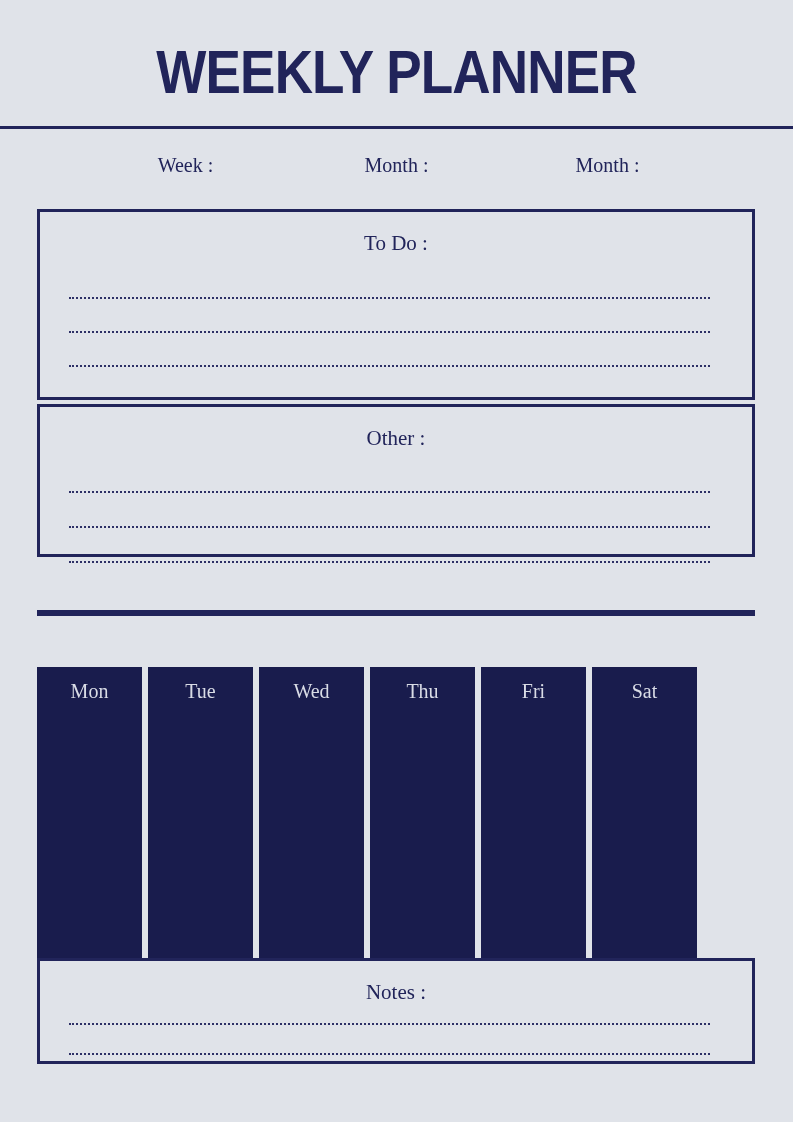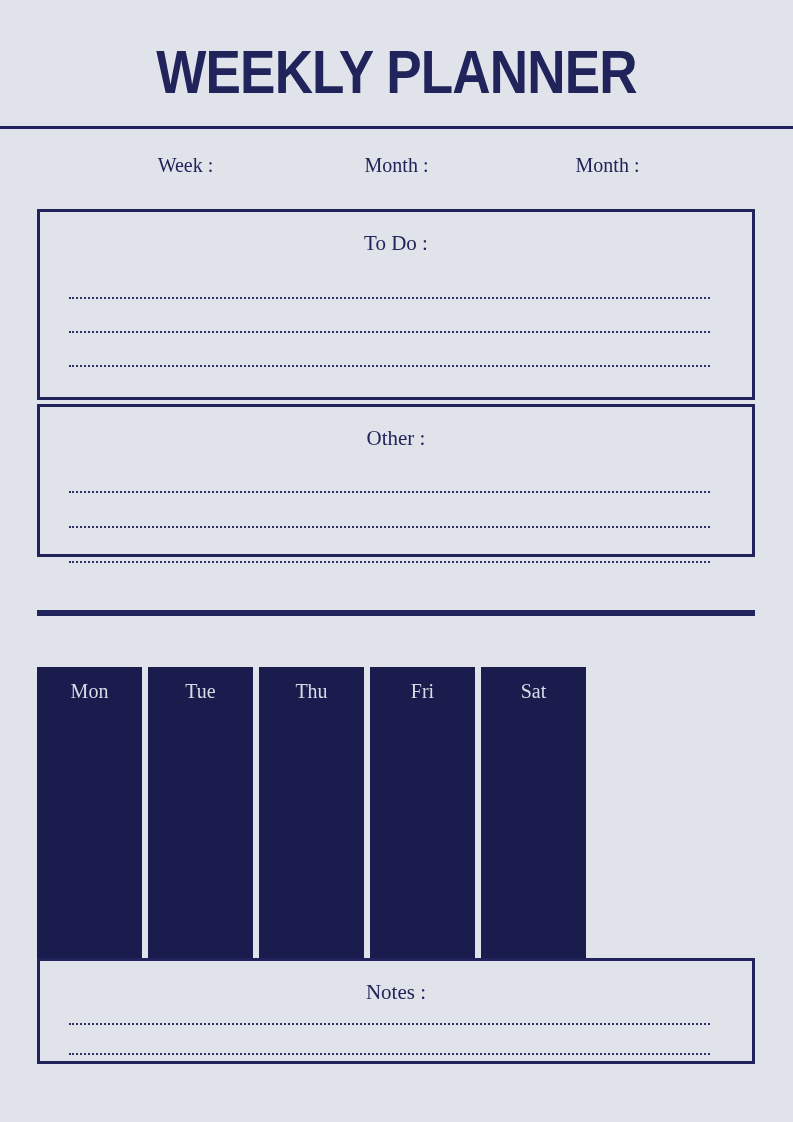--- a/index.html
+++ b/index.html
@@ -131,20 +131,23 @@
   <div class="thick-rule"></div>
 
   <div class="days-grid" id="days-grid">
       <div class="day-col">
         <div class="day-label">Mon</div>
       </div>
       <div class="day-col">
         <div class="day-label">Tue</div>
       </div>
       <div class="day-col">
+        <div class="day-label">Wed</div>
+      </div>
+      <div class="day-col">
         <div class="day-label">Thu</div>
       </div>
       <div class="day-col">
         <div class="day-label">Fri</div>
       </div>
       <div class="day-col">
         <div class="day-label">Sat</div>
       </div>
     </div>
 

